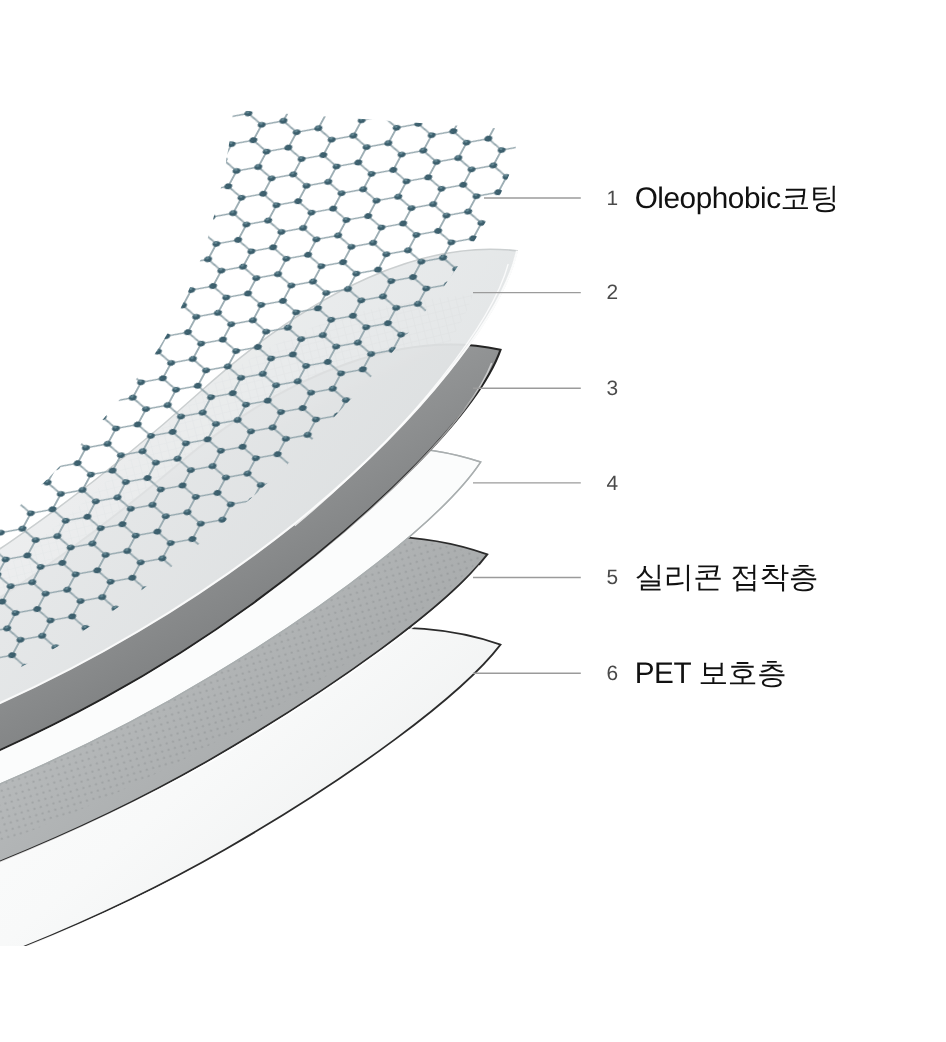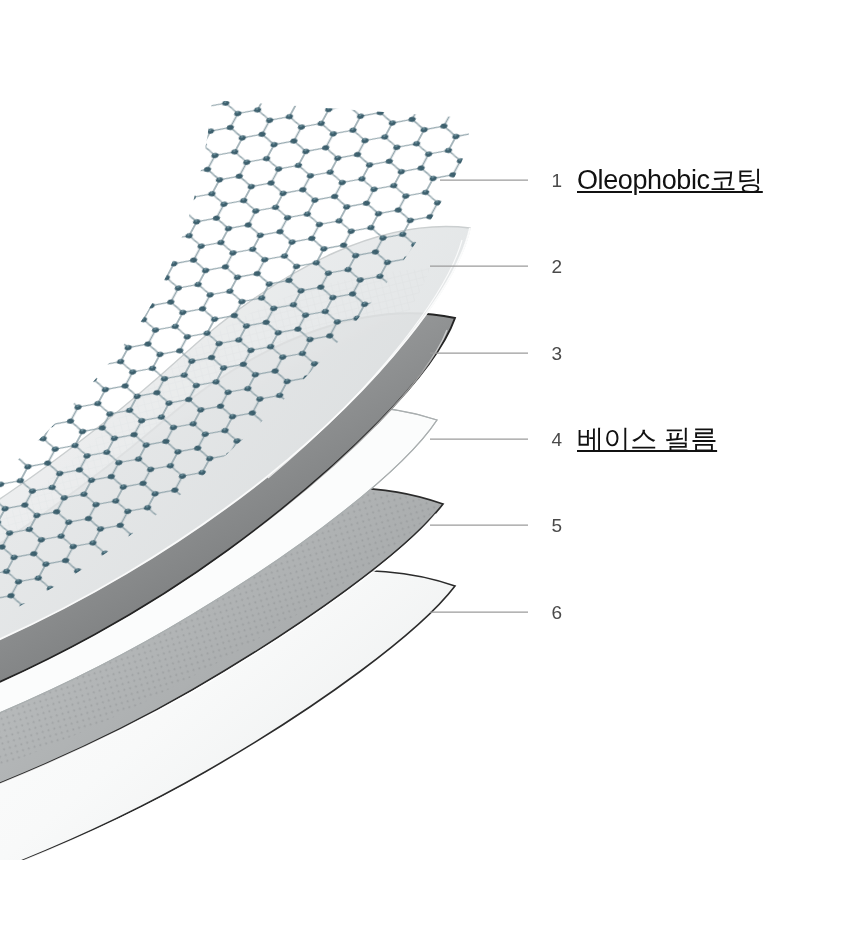--- a/index.html
+++ b/index.html
@@ -20,21 +20,20 @@
     height:40px;pointer-events:auto;white-space:nowrap;
   }
   .cal-num{
     width:26px;text-align:right;margin-right:15px;
     font-size:19px;color:#4a4a4a;font-weight:400;line-height:1;
     letter-spacing:0px;
   }
   .cal-text{
     font-size:27px;color:#111111;font-weight:400;line-height:1;
     letter-spacing:-0.4px;
-    text-decoration:underline;
   }
   .c1{left:536px;top:160px;}
   .c2{left:536px;top:246px;}
   .c3{left:536px;top:333px;}
   .c4{left:536px;top:419px;}
   .c5{left:536px;top:505px;}
   .c6{left:536px;top:592px;}
 </style>
 </head>
 <body>
@@ -243,25 +242,26 @@
     <div class="callout c2">
       <span class="cal-num">2</span>
     </div>
 
     <div class="callout c3">
       <span class="cal-num">3</span>
     </div>
 
     <div class="callout c4">
       <span class="cal-num">4</span>
-      <span class="cal-text">베이스 필름</span>
     </div>
 
     <div class="callout c5">
       <span class="cal-num">5</span>
+      <span class="cal-text">실리콘 접착층</span>
     </div>
 
     <div class="callout c6">
       <span class="cal-num">6</span>
+      <span class="cal-text">PET 보호층</span>
     </div>
 
   </div>
 </div>
 
 </body></html>

